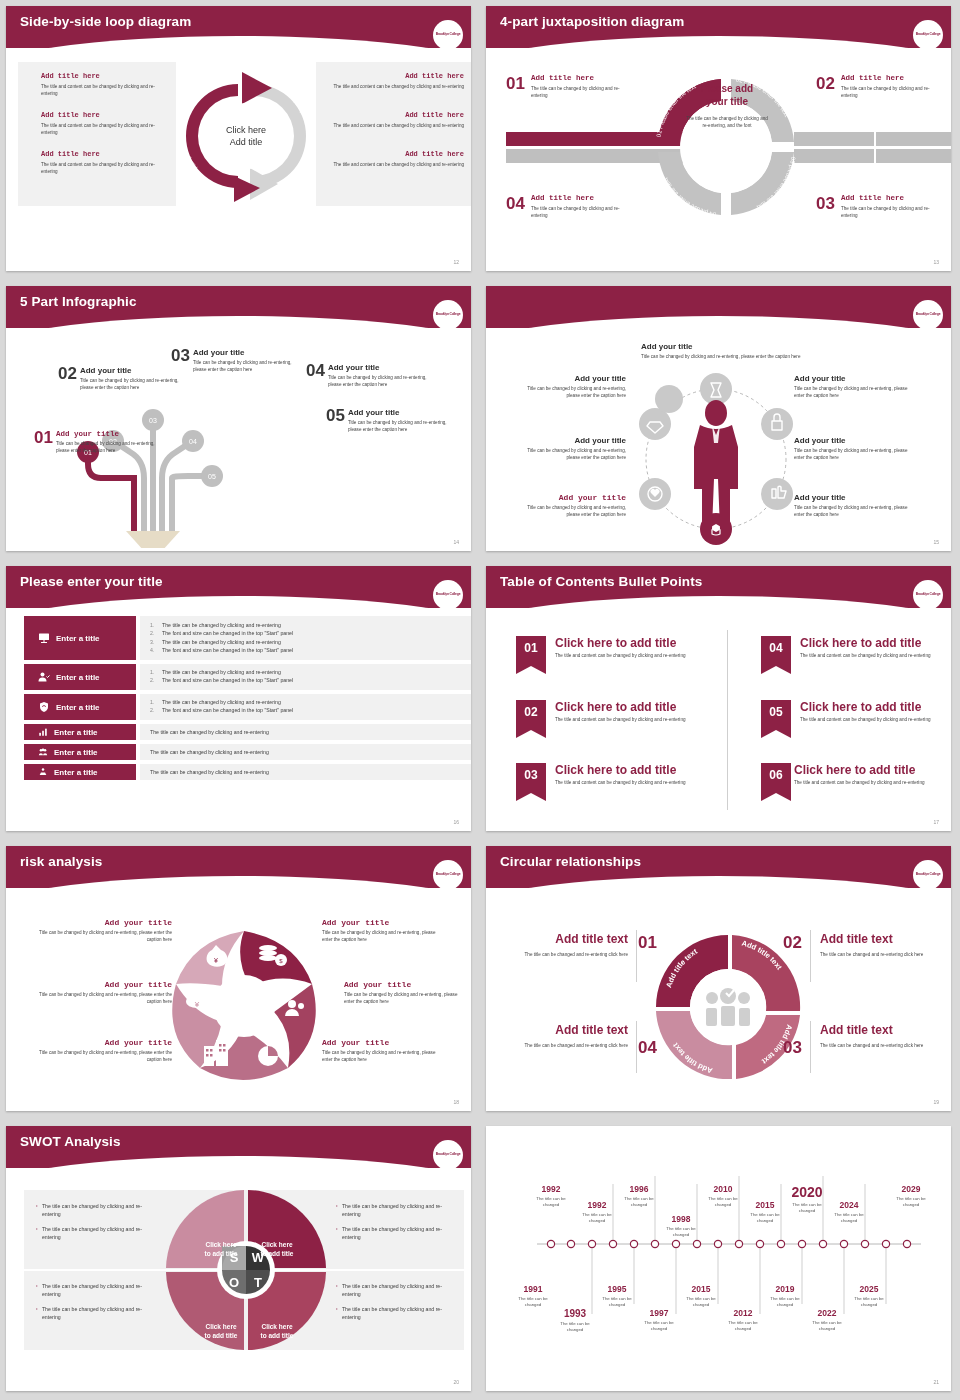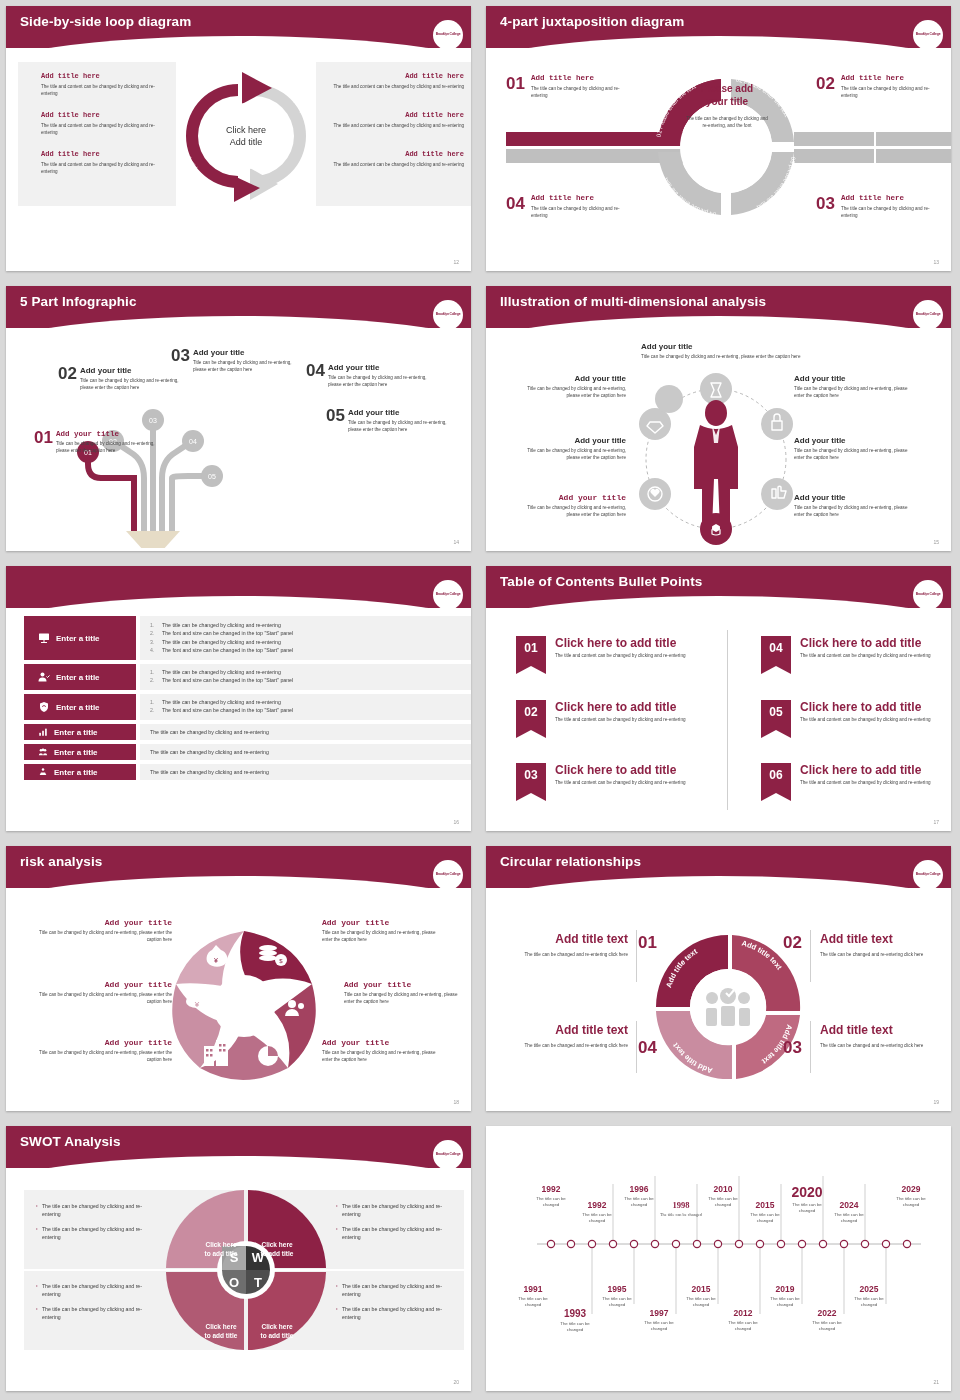--- a/index.html
+++ b/index.html
@@ -235,21 +235,20 @@
           </div>
         </div>
       </div>
       <div class="pgno">14</div>
     </div>
   </div>
 
   <div class="slide">
     <div class="card">
       <div class="hdr">
-        <h1>Illustration of multi-dimensional analysis</h1>
         <div class="logo">
             <span>Brooklyn College</span>
           </div>
       </div>
       <div class="body">
         <svg width="170" height="195" viewBox="0 0 170 195" style="position:absolute;left:145px;top:36px;">
           <circle cx="85" cy="95" r="70" fill="none" stroke="#9a9a9a" stroke-width="0.7" stroke-dasharray="3 3"></circle>
           <g fill="#c9c9c9">
             <circle cx="85" cy="25" r="16"></circle>
               <circle cx="146" cy="60" r="16"></circle>
@@ -313,20 +312,21 @@
           <div class="tiny" style="margin-top:2px;">Title can be changed by clicking and re-entering, please enter the caption here</div>
         </div>
       </div>
       <div class="pgno">15</div>
     </div>
   </div>
 
   <div class="slide">
     <div class="card">
       <div class="hdr">
+        <h1>Please enter your title</h1>
         <div class="logo">
             <span>Brooklyn College</span>
           </div>
       </div>
       <div class="body" style="padding:8px 0 0 18px;">
 
         <div style="display:flex;gap:4px;margin-bottom:4px;">
           <div style="width:112px;height:44px;background:#8d2145;display:flex;align-items:center;gap:6px;padding-left:14px;">
             <svg width="12" height="12" viewBox="0 0 24 24" fill="#fff">
                 <rect x="2" y="3" width="20" height="13" rx="1"></rect>
@@ -491,21 +491,21 @@
         <div style="position:absolute;left:275px;top:92px;display:flex;gap:9px;">
           <div style="position:relative;width:30px;height:30px;background:#8d2145;">
             <div style="position:absolute;bottom:-8px;left:0;width:0;height:0;border-left:15px solid #8d2145;border-right:15px solid #8d2145;border-bottom:8px solid transparent;"></div>
             <span style="position:absolute;left:0;top:5px;width:30px;text-align:center;color:#fff;font-size:12px;font-weight:bold;">05</span>
           </div>
           <div style="width:140px;">
             <div class="h-md">Click here to add title</div>
             <div class="tiny" style="margin-top:2px;">The title and content can be changed by clicking and re-entering</div>
           </div>
         </div>
-        <div style="position:absolute;left:275px;top:155px;display:flex;gap:9px;">
+        <div style="position:absolute;left:275px;top:155px;display:flex;gap:3px;">
           <div style="position:relative;width:30px;height:30px;background:#8d2145;">
             <div style="position:absolute;bottom:-8px;left:0;width:0;height:0;border-left:15px solid #8d2145;border-right:15px solid #8d2145;border-bottom:8px solid transparent;"></div>
             <span style="position:absolute;left:0;top:5px;width:30px;text-align:center;color:#fff;font-size:12px;font-weight:bold;">06</span>
           </div>
           <div style="width:140px;">
             <div class="h-md">Click here to add title</div>
             <div class="tiny" style="margin-top:2px;">The title and content can be changed by clicking and re-entering</div>
           </div>
         </div>
       </div>
@@ -823,21 +823,21 @@
           <div style="font-size:4.3px;color:#555;line-height:1.5;margin-top:2px;">The title can be changed</div>
         </div>
         <div style="position:absolute;left:88px;top:74px;width:46px;text-align:center;">
           <div style="font-size:8.5px;font-weight:bold;color:#8d2145;">1992</div>
           <div style="font-size:4.3px;color:#555;line-height:1.5;margin-top:2px;">The title can be changed</div>
         </div>
         <div style="position:absolute;left:130px;top:58px;width:46px;text-align:center;">
           <div style="font-size:8.5px;font-weight:bold;color:#8d2145;">1996</div>
           <div style="font-size:4.3px;color:#555;line-height:1.5;margin-top:2px;">The title can be changed</div>
         </div>
-        <div style="position:absolute;left:172px;top:74px;width:46px;text-align:center;font-family:Liberation Serif, serif;">
+        <div style="position:absolute;left:172px;top:88px;width:46px;text-align:center;">
           <div style="font-size:8.5px;font-weight:bold;color:#8d2145;">1998</div>
           <div style="font-size:4.3px;color:#555;line-height:1.5;margin-top:2px;">The title can be changed</div>
         </div>
         <div style="position:absolute;left:214px;top:58px;width:46px;text-align:center;">
           <div style="font-size:8.5px;font-weight:bold;color:#8d2145;">2010</div>
           <div style="font-size:4.3px;color:#555;line-height:1.5;margin-top:2px;">The title can be changed</div>
         </div>
         <div style="position:absolute;left:256px;top:74px;width:46px;text-align:center;">
           <div style="font-size:8.5px;font-weight:bold;color:#8d2145;">2015</div>
           <div style="font-size:4.3px;color:#555;line-height:1.5;margin-top:2px;">The title can be changed</div>

